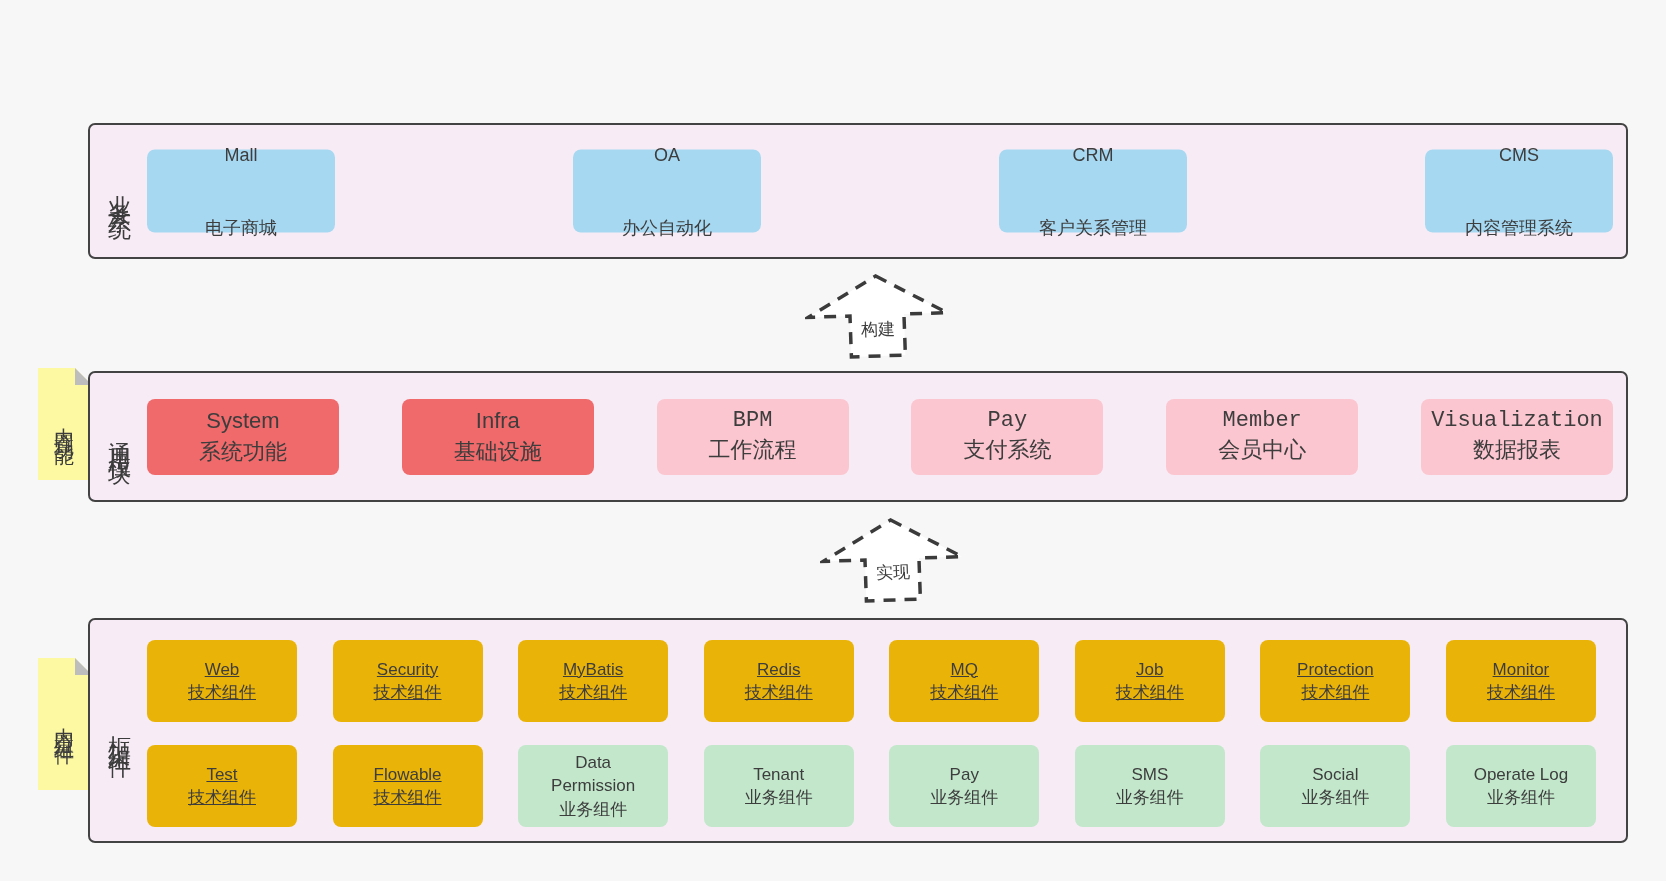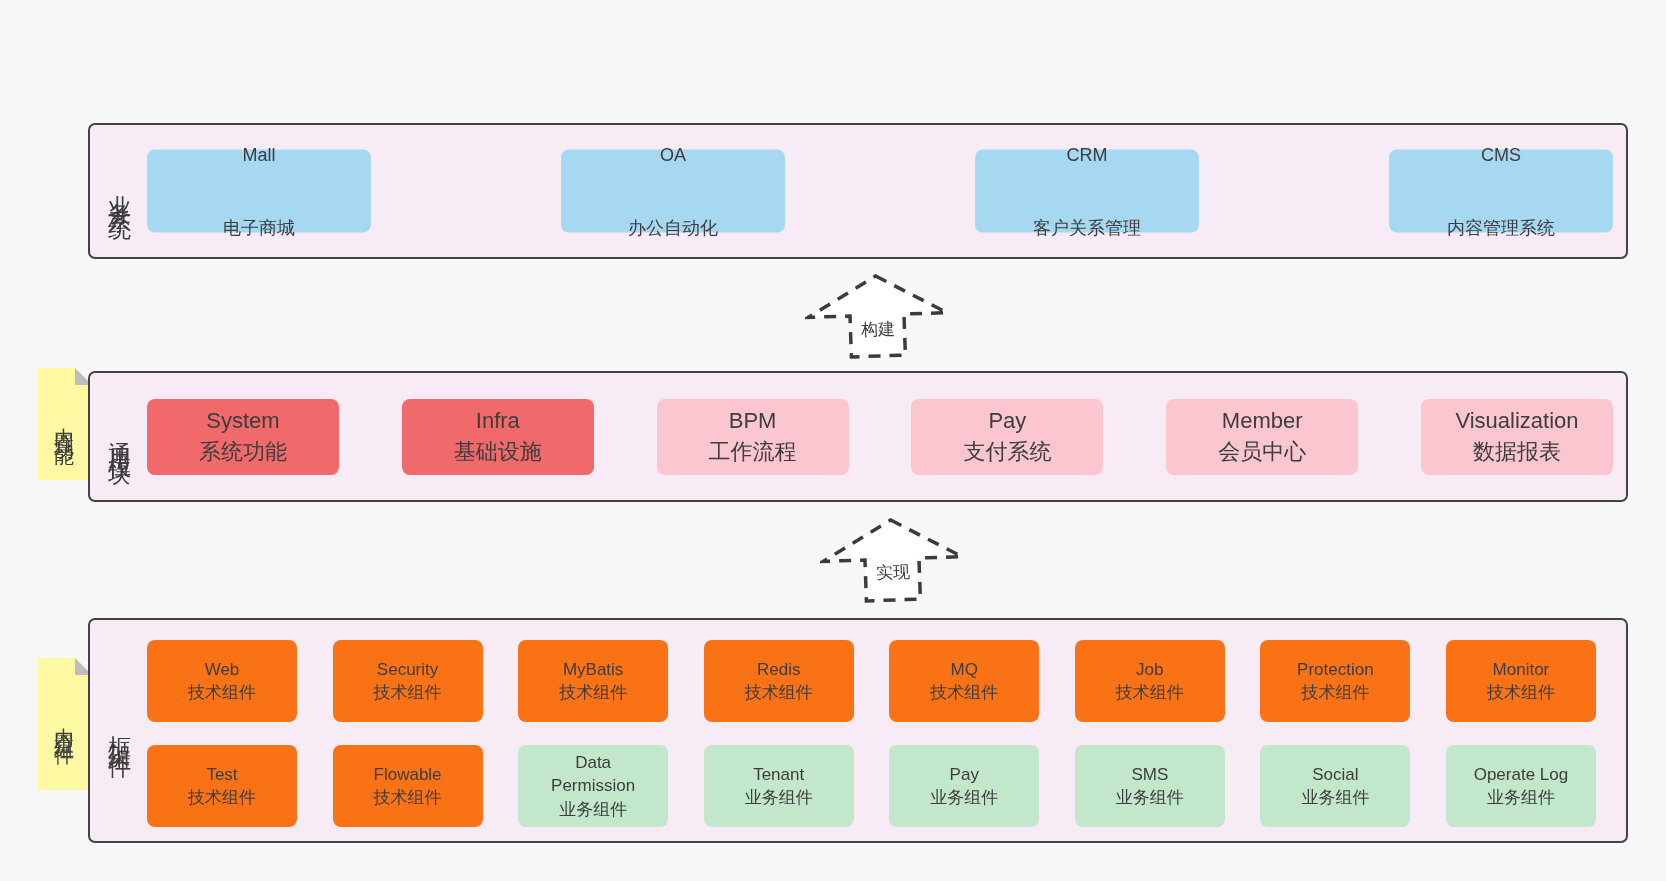--- a/index.html
+++ b/index.html
@@ -34,27 +34,27 @@
   #band3 .boxrow{right:30px;}
   #band3 .row1{top:20px;}
   #band3 .row2{top:125px;}
 
   
   .box{
     display:flex;flex-direction:column;align-items:center;justify-content:center;
     border-radius:8px;text-align:center;line-height:1.38;box-sizing:border-box;
     flex:0 0 auto;
   }
-  #band1 .box{width:224px;height:83px;font-size:18px;padding:0 8px;gap:48px;}
+  #band1 .box{width:188px;height:83px;font-size:18px;padding:0 8px;gap:48px;}
   #band2 .box{width:192px;height:76px;font-size:22px;padding:0 8px;}
   #band3 .box{width:150px;height:82px;font-size:17px;padding:0 14px;}
   .blue{background:#a6d8f2;}
   .red{background:#f0696b;}
-  .pinkbox{background:#fbc6d0;}
-  .green{background:#f97316;}
+  .pinkbox{background:#fbc6d0;font-family:Liberation Mono, monospace;}
+  .green{background:#eab308;text-decoration:underline;}
   .lightgreen{background:#c2e7cb;}
 
   
   .sticky{
     position:absolute;width:54px;background:#fcf9a2;z-index:1;
     clip-path:polygon(0 0,calc(100% - 17px) 0,100% 17px,100% 100%,0 100%);
   }
   #sticky1{left:38px;top:368px;height:112px;}
   #sticky2{left:38px;top:658px;height:132px;}
   .fold{

